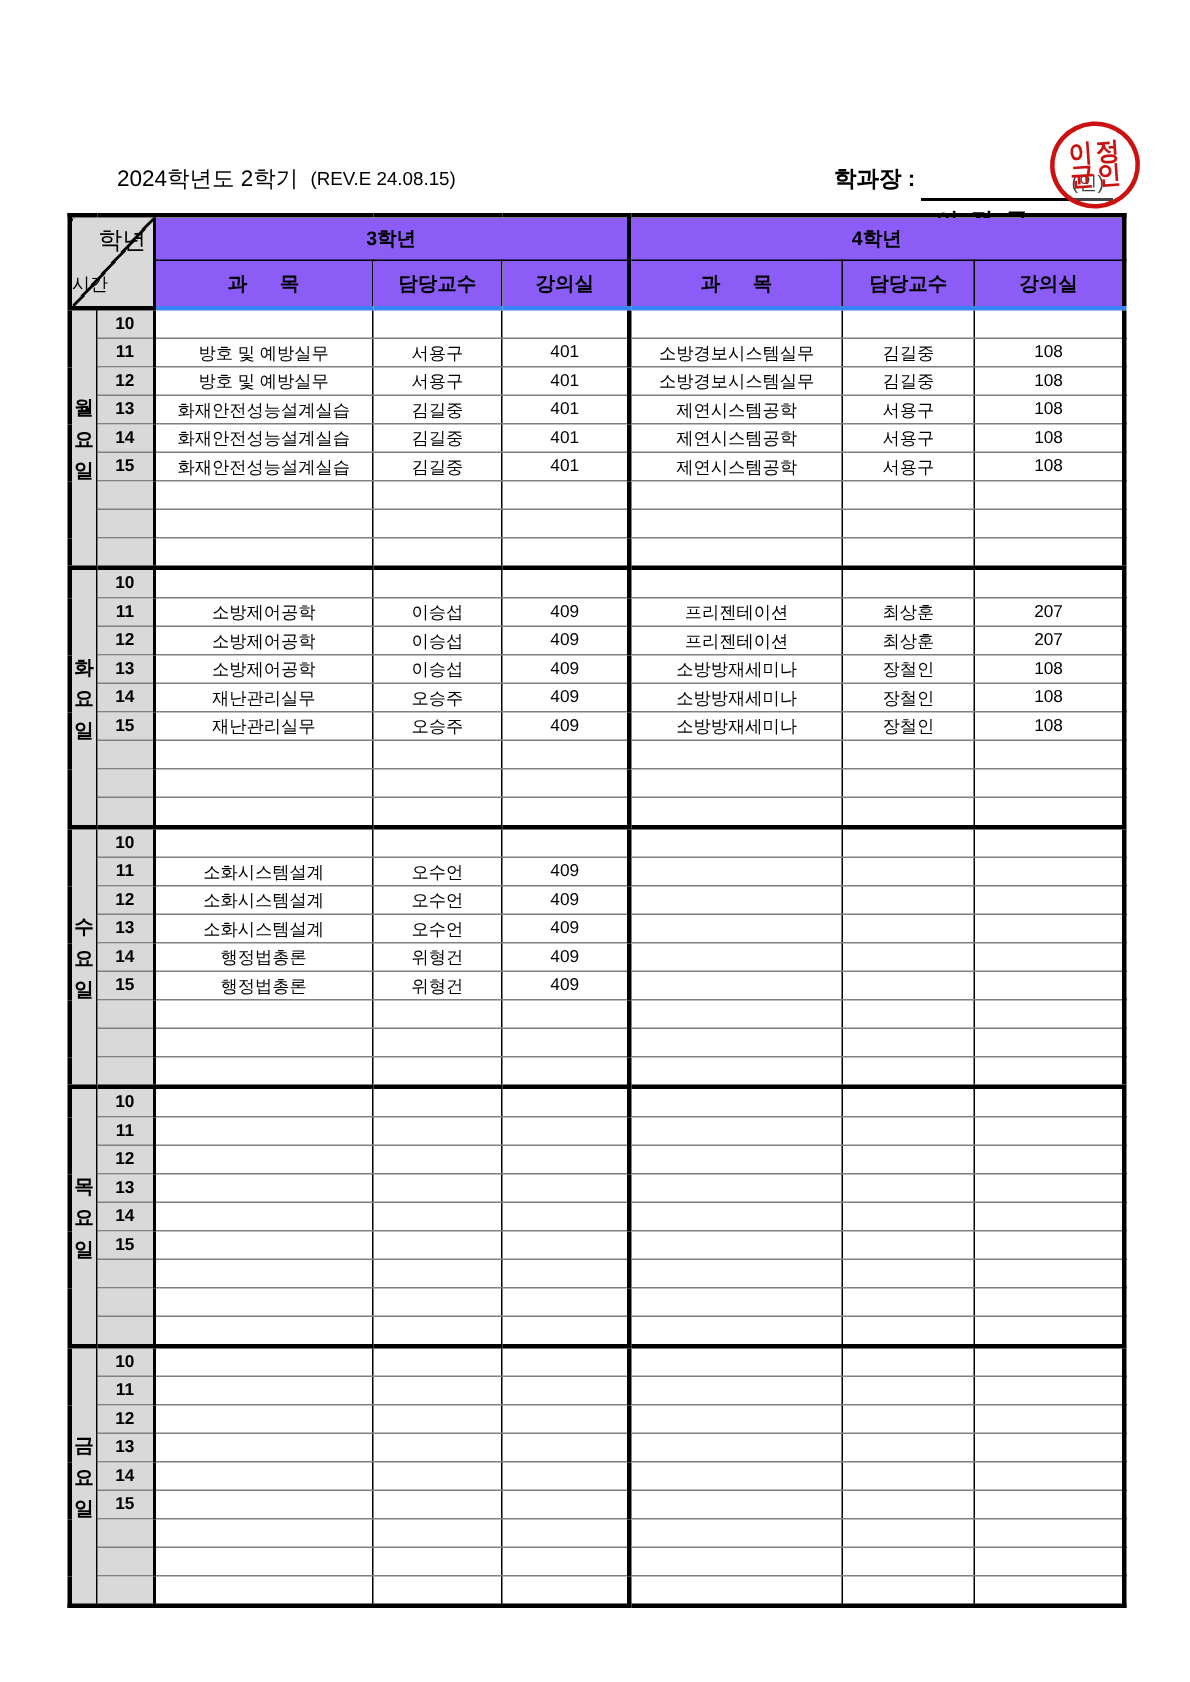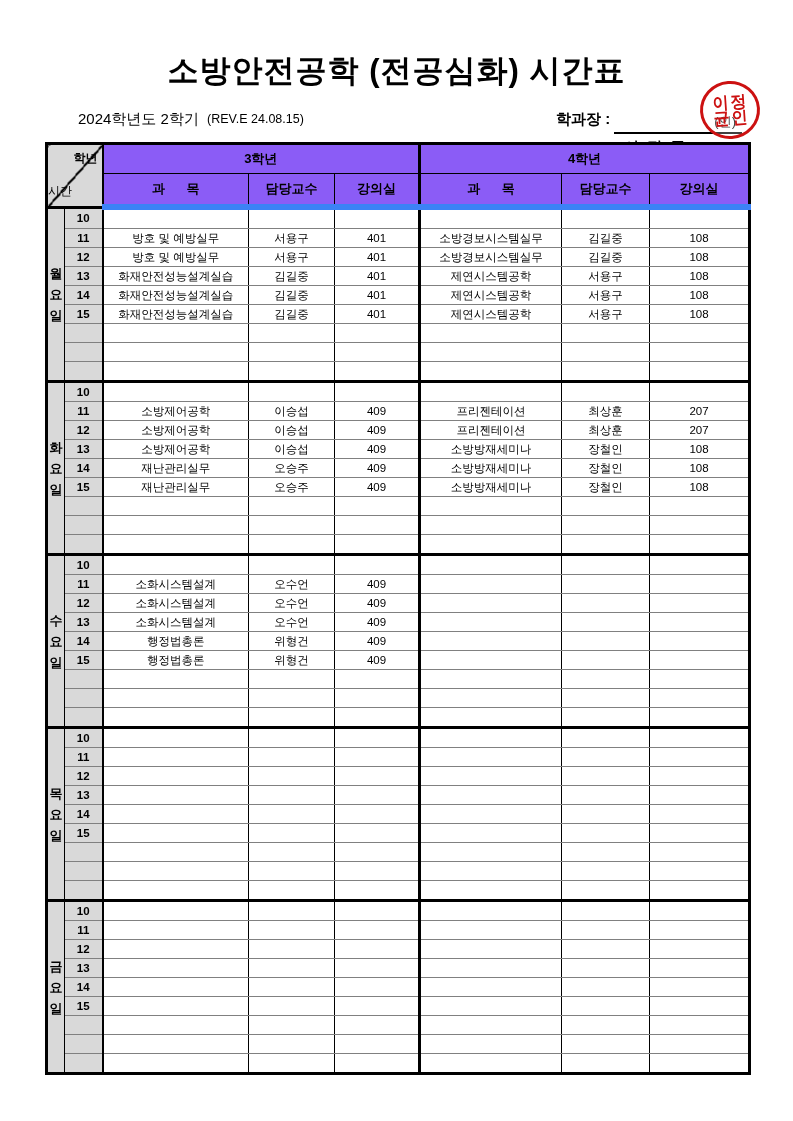--- a/index.html
+++ b/index.html
@@ -25,48 +25,47 @@
 
   
   table.tt{position:absolute;left:45px;top:142px;width:703px;border-collapse:collapse;
     table-layout:fixed;border:3px solid #000;}
   .tt th,.tt td{padding:0;overflow:hidden;white-space:nowrap;text-align:center;vertical-align:middle;}
 
   
   .tt thead th{background:#8b5cf6;font-weight:bold;font-size:13px;
     border:1px solid #000;}
   .tt .hdr-row1 th{height:28px;}
-  .tt .hdr-row2 th{height:30px;border-bottom:6px solid #3b82f6;margin-top:13px;}
+  .tt .hdr-row2 th{height:30px;border-bottom:3px solid #3b82f6;margin-top:13px;}
   .tt th.subj{white-space:pre;}
 
   
   .tt th.corner{position:relative;border-right:2px solid #000;border-bottom:3px solid #000;
     background-color:#d9d9d9;
     background-image:linear-gradient(to bottom right,
       transparent calc(50% - 1px),#000 calc(50% - 1px),#000 calc(50% + 1px),transparent calc(50% + 1px));}
-  .tt th.corner .c-tr{position:absolute;top:5px;right:4px;font-size:12px;font-weight:bold;}
+  .tt th.corner .c-tr{position:absolute;top:5px;right:4px;font-size:16px;font-weight:normal;}
   .tt th.corner .c-bl{position:absolute;bottom:6px;left:0;font-size:12px;font-weight:normal;}
 
   
   .tt tbody td{height:18px;font-size:11.5px;
     border-left:1px solid #000;border-right:1px solid #000;
     border-top:1px solid #808080;border-bottom:1px solid #808080;}
   .tt tbody tr.block-start td{border-top:3px solid #000;}
   .tt td.day-cell{background:#d9d9d9;border-right:1px solid #000;}
   .tt td.time-cell{background:#d9d9d9;font-weight:bold;font-size:11.5px;border-right:2px solid #000;}
   .tt td.y4-first,.tt th.y4-first{border-left:3px solid #000;}
   .day-wrap{display:flex;flex-direction:column;align-items:center;justify-content:center;
     gap:8px;font-size:13px;font-weight:bold;line-height:1;}
 </style>
 </head>
 <body>
 
 <div class="page">
 
-  <h1 class="page-title">소방안전공학 (전공심화) 시간표</h1>
 
   <span class="semester">2024학년도 2학기</span>
   <span class="revision">(REV.E  24.08.15)</span>
 
   <span class="dept-head-label">학과장 :</span>
   <span class="sign-line">
     <span class="dept-head-name">이 정 균</span>
     <span class="seal-suffix">(인)</span>
   </span>
 

